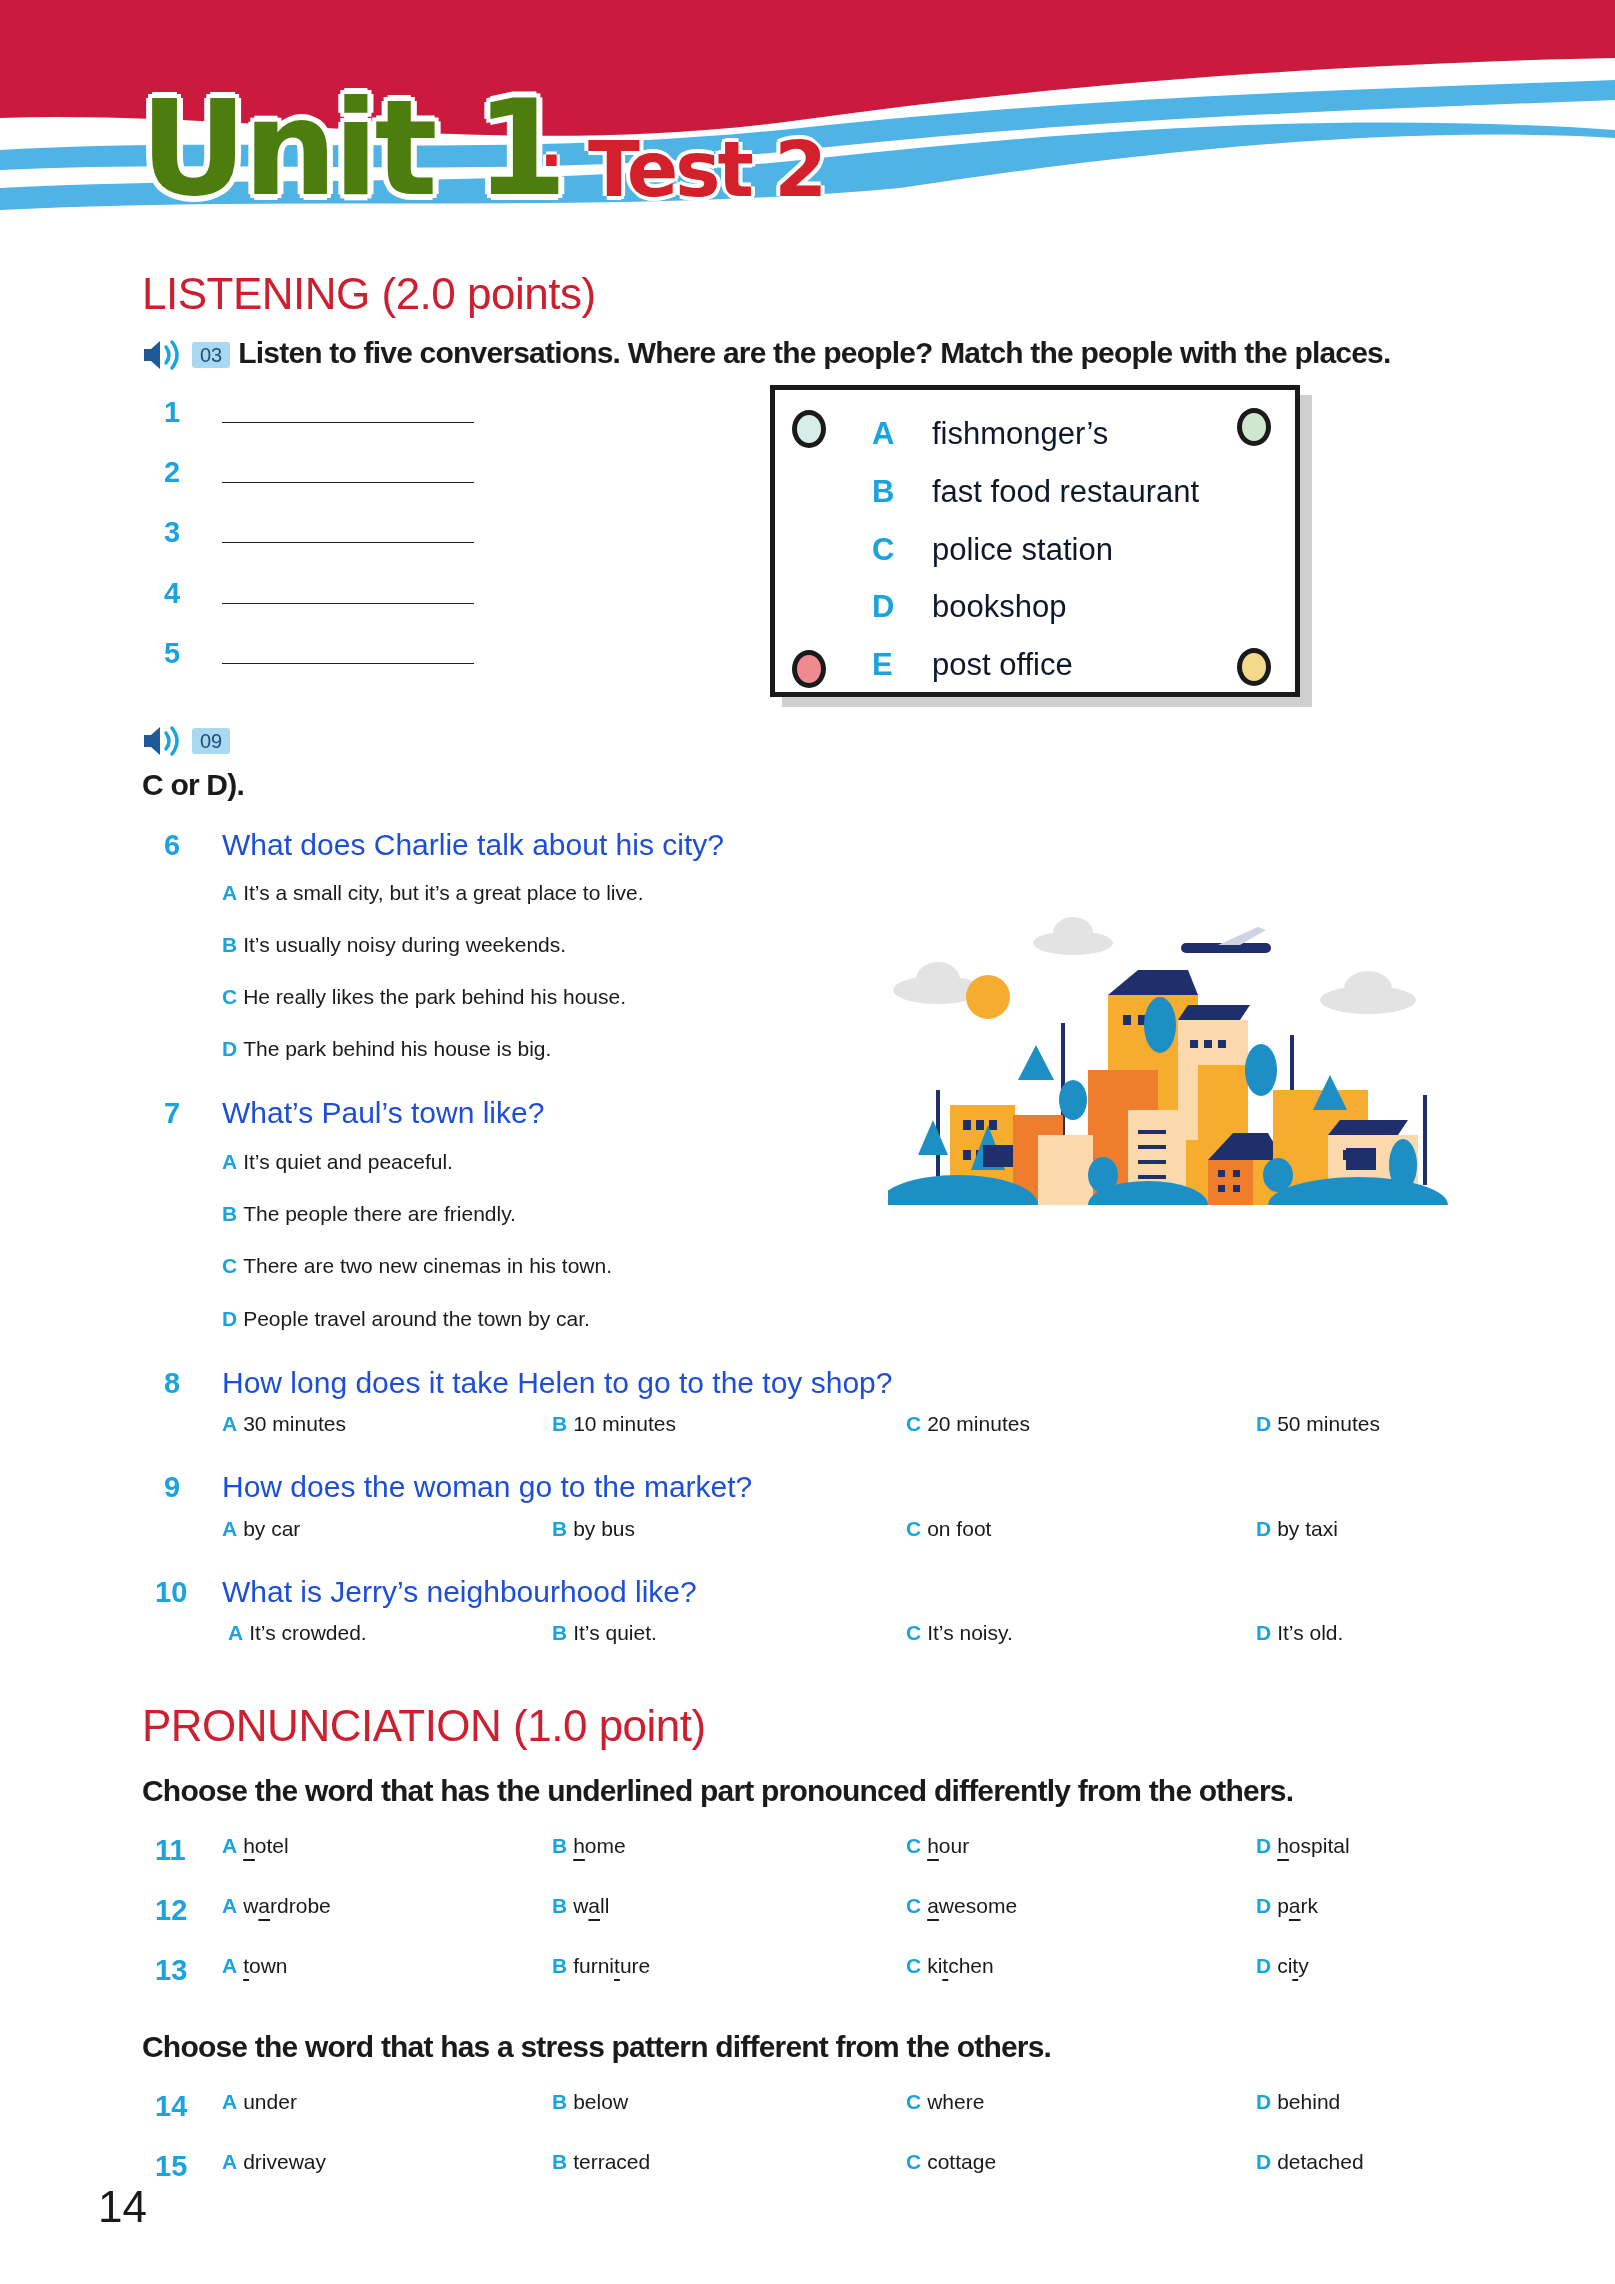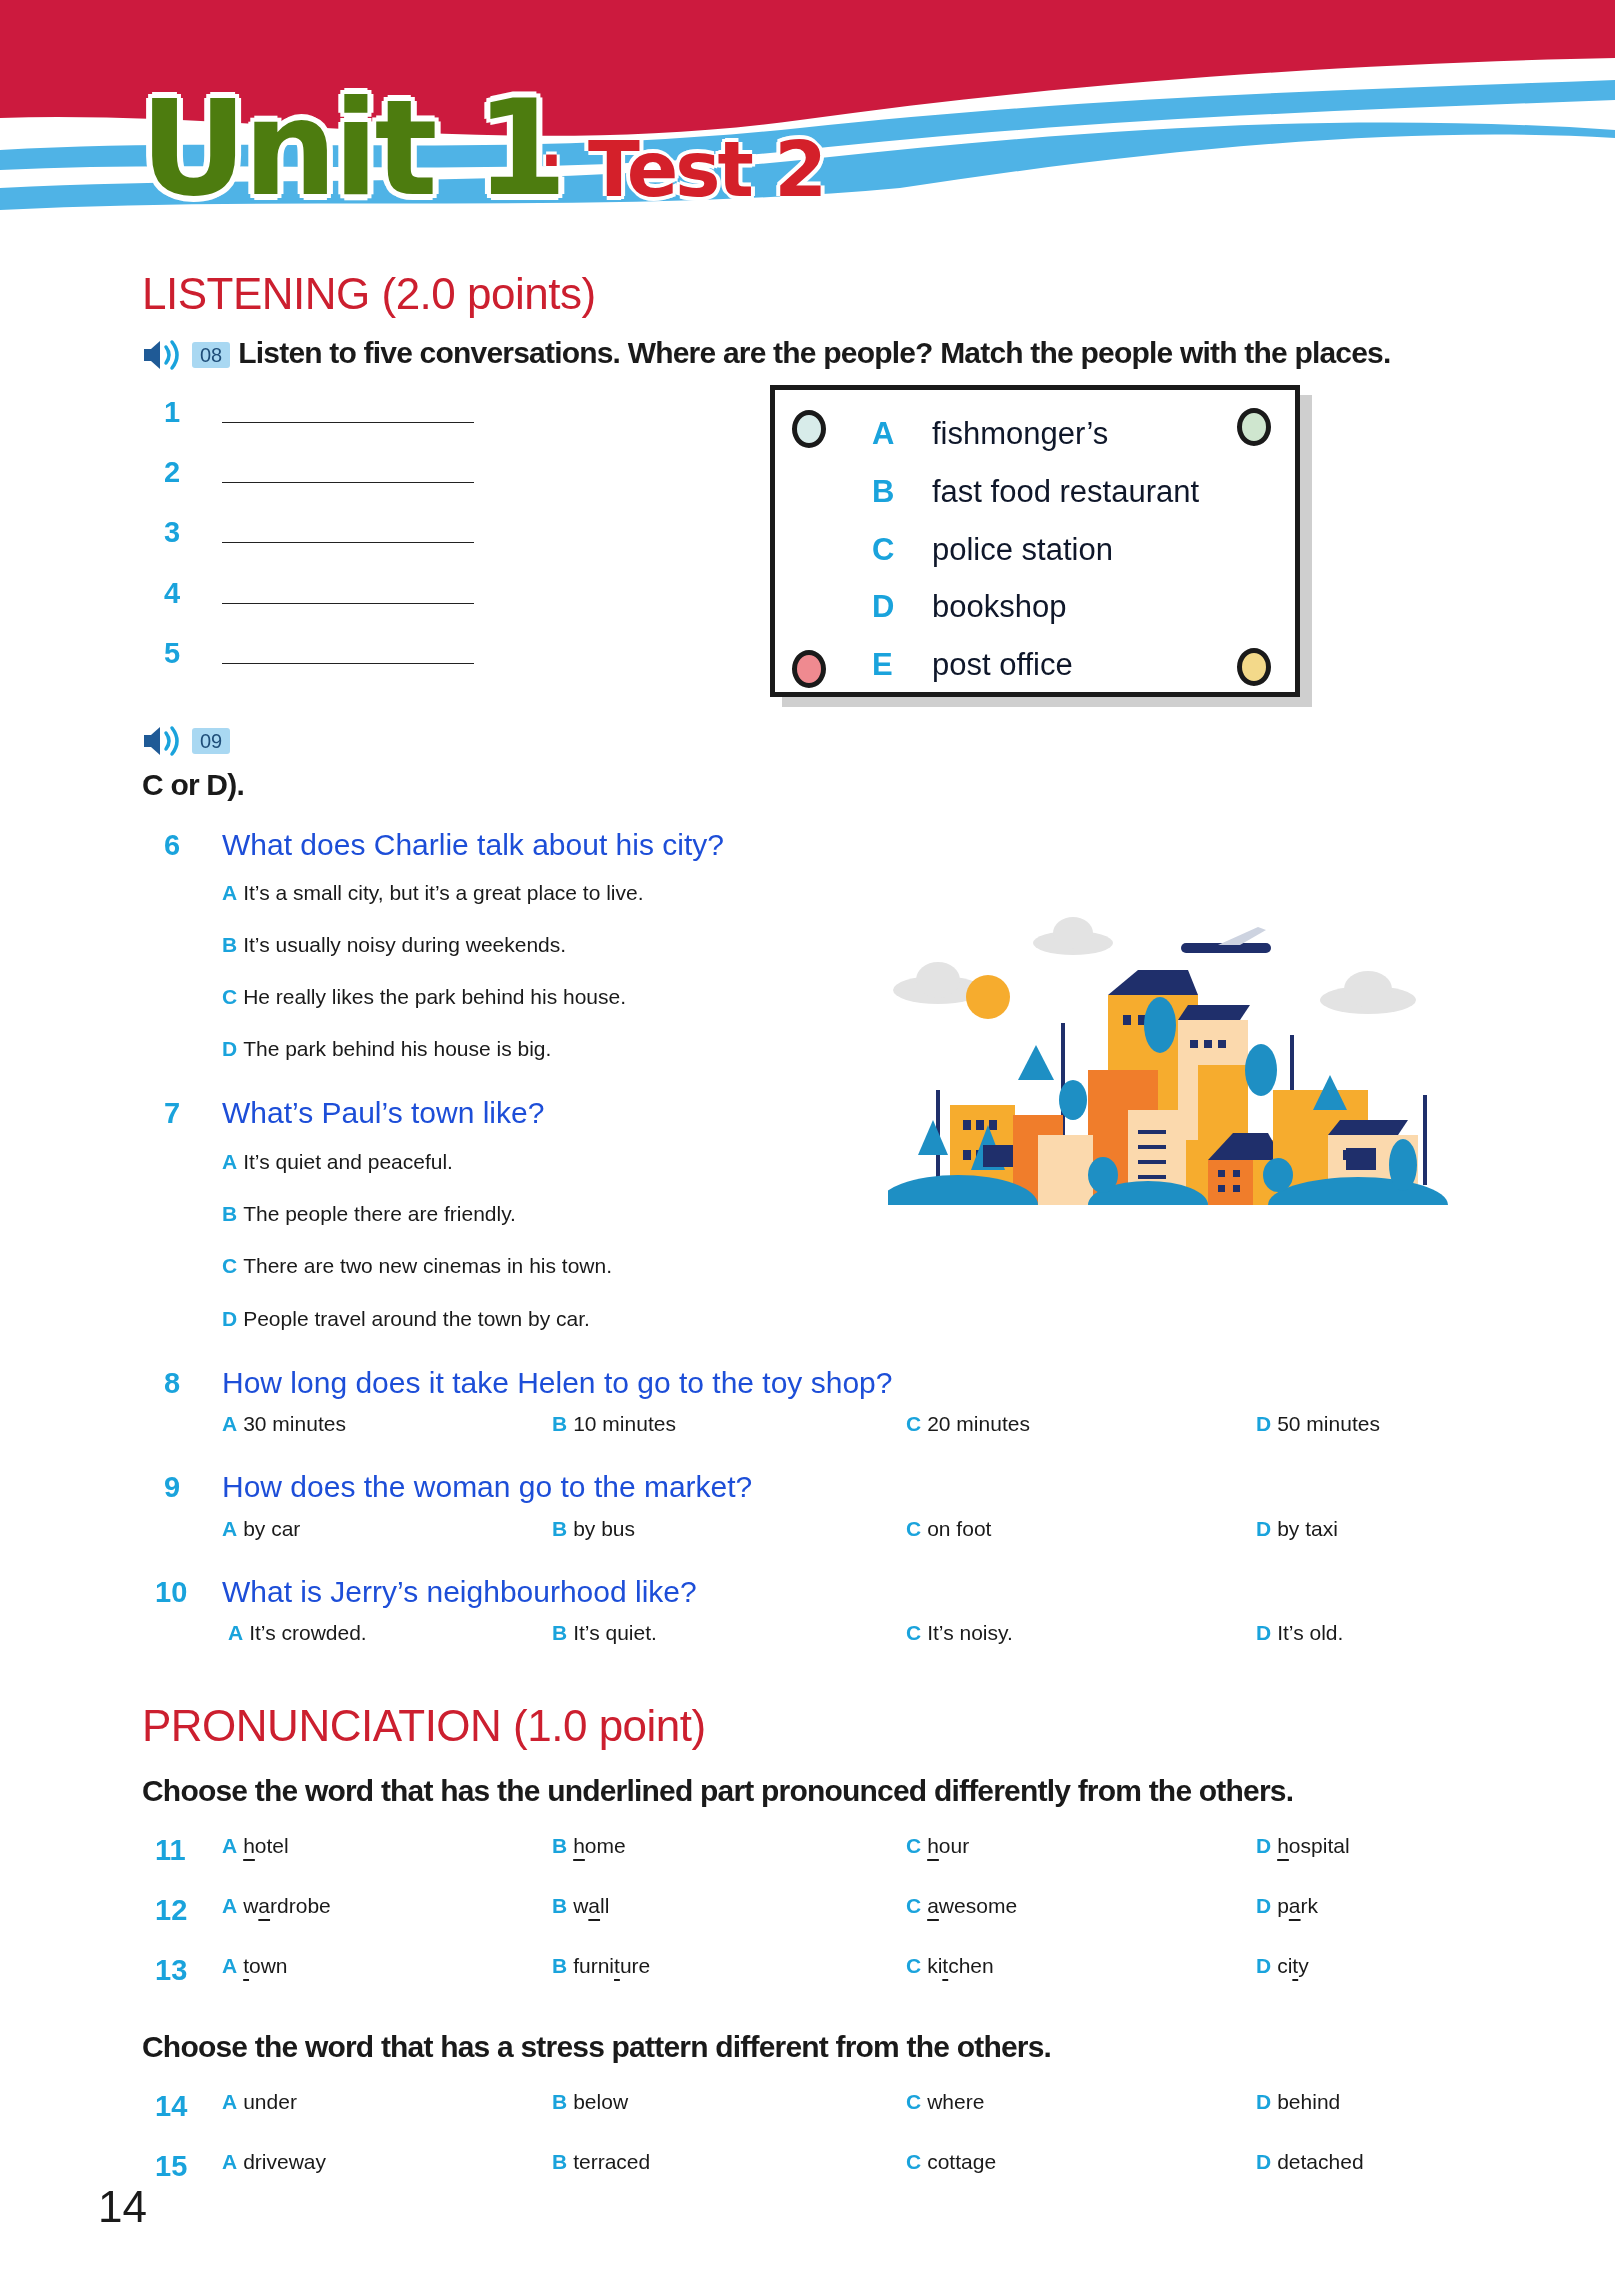--- a/index.html
+++ b/index.html
@@ -56,21 +56,21 @@
 
 <div class="section-heading" style="top:272px">LISTENING (2.0 points)</div>
 
 <div class="instruction" style="top:330px">
   <span class="audio">
     <svg width="44" height="34" viewBox="0 0 44 34">
       <path d="M2,11 H9 L18,3 V31 L9,23 H2 Z" fill="#1f5a96"></path>
       <path d="M24,9 Q30,17 24,25" stroke="#1aa3dc" stroke-width="3.5" fill="none" stroke-linecap="round"></path>
       <path d="M30,4 Q40,17 30,30" stroke="#1aa3dc" stroke-width="3.5" fill="none" stroke-linecap="round"></path>
     </svg>
-    <span class="track-badge">08</span>
+    <span class="track-badge">03</span>
   </span><span>Listen to five conversations. Where are the people? Match the people with the places.</span>
 </div>
 
 <div class="num" style="left:164px; top:398px">1</div>
 <div class="blank" style="top:422px"></div>
 <div class="num" style="left:164px; top:458px">2</div>
 <div class="blank" style="top:482px"></div>
 <div class="num" style="left:164px; top:518px">3</div>
 <div class="blank" style="top:542px"></div>
 <div class="num" style="left:164px; top:579px">4</div>

